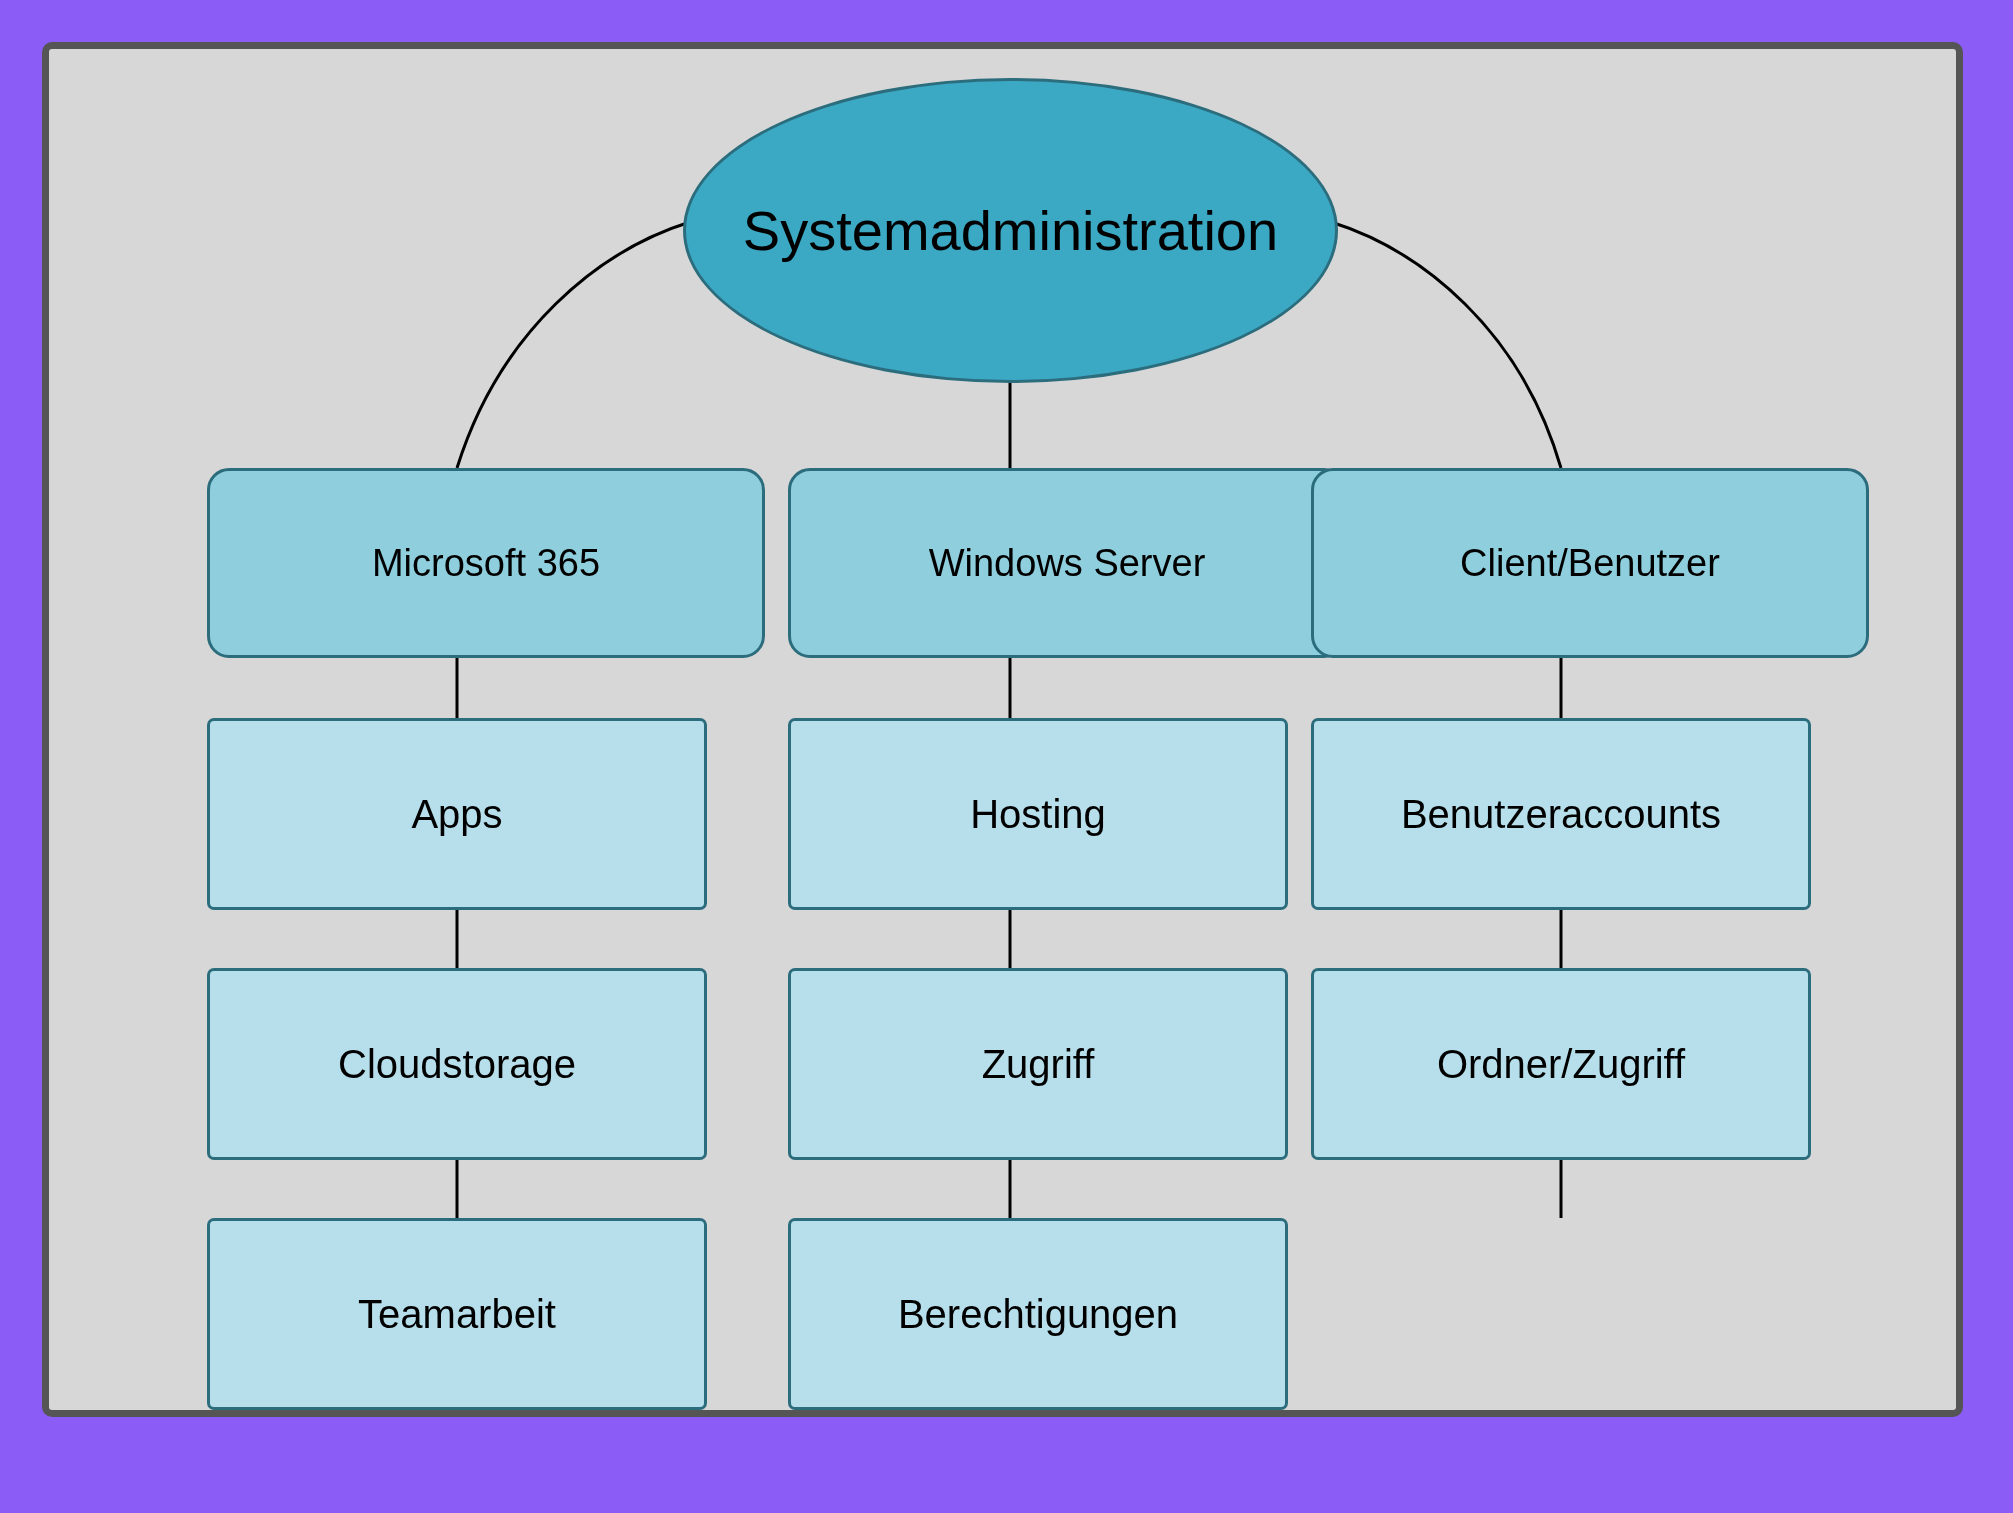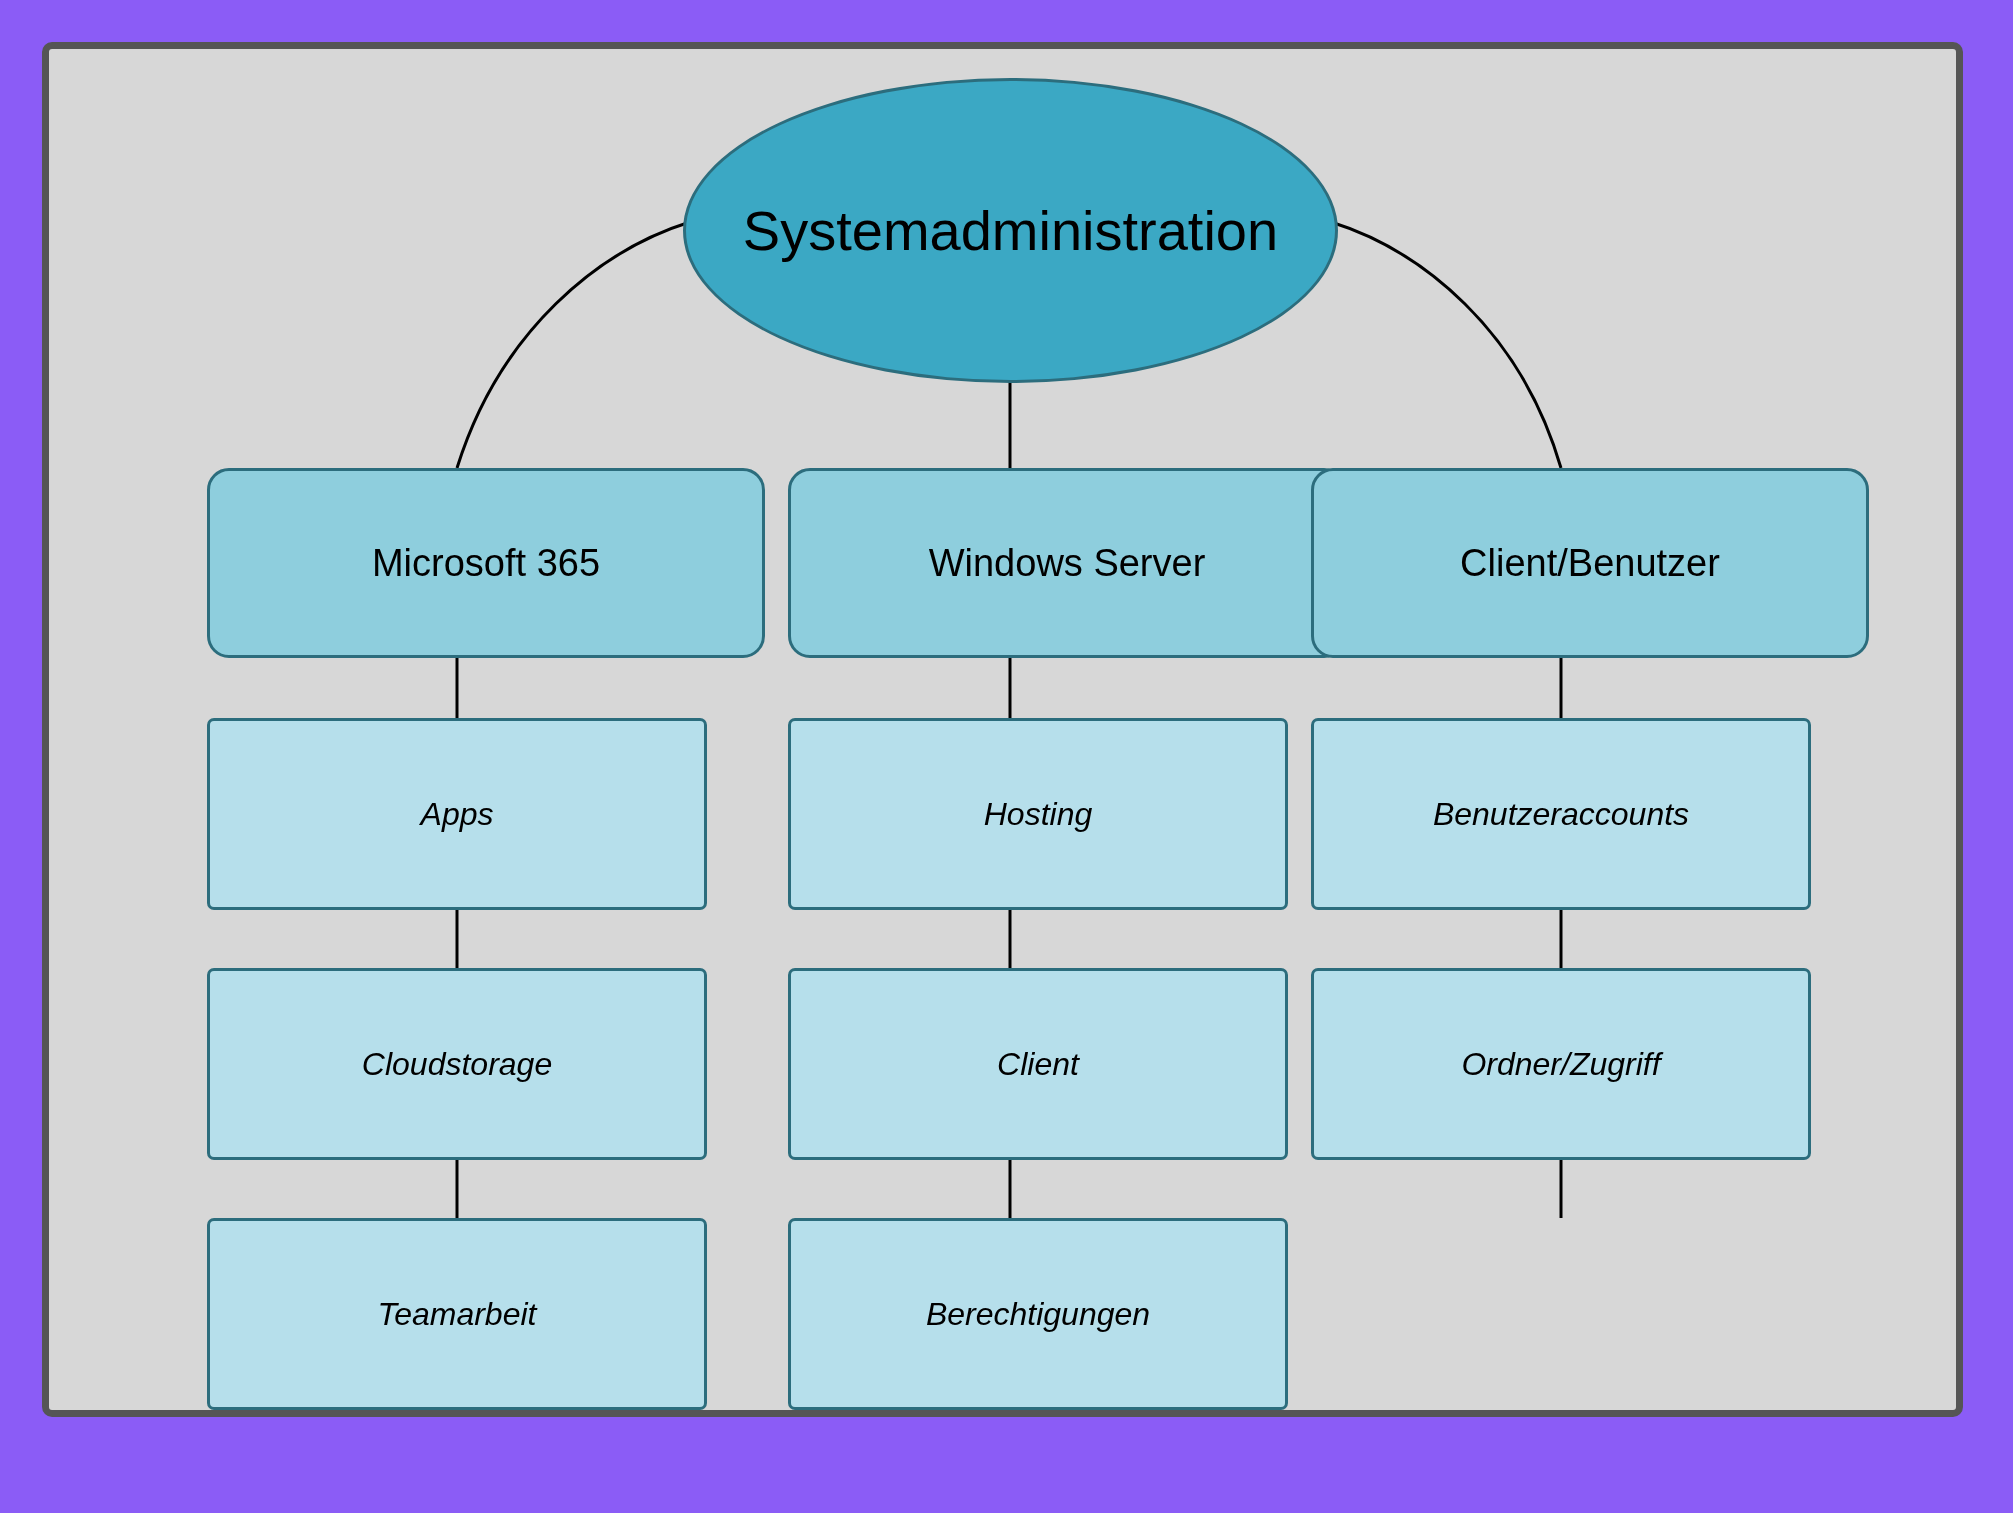--- a/index.html
+++ b/index.html
@@ -94,25 +94,24 @@
     height: 192px;
     background: #b6dfeb;
     border: 3px solid #2c6d7d;
     border-radius: 7px;
     display: flex;
     align-items: center;
     justify-content: center;
     box-sizing: border-box;
   }
   .leaf-node .node-label {
-    font-size: 32px;
+    font-size: 40px;
     color: #000000;
     text-align: center;
     white-space: nowrap;
-    font-style: italic;
   }
 
   
   .col-0 { left: 207px; }
   .col-1 { left: 760px; margin-left: 28px; }
   .col-2 { left: 1311px; }
 
   
   .row-branch { top: 468px; }
   .row-leaf-0 { top: 718px; }
@@ -168,21 +167,21 @@
     <span class="node-label">Cloudstorage</span>
   </div>
   <div class="leaf-node col-1 row-leaf-0">
     <span class="node-label">Hosting</span>
   </div>
 
   <div class="leaf-node col-0 row-leaf-2">
     <span class="node-label">Teamarbeit</span>
   </div>
   <div class="leaf-node col-1 row-leaf-1">
-    <span class="node-label">Client</span>
+    <span class="node-label">Zugriff</span>
   </div>
   <div class="leaf-node col-1 row-leaf-2">
     <span class="node-label">Berechtigungen</span>
   </div>
 
   <div class="leaf-node col-2 row-leaf-0">
     <span class="node-label">Benutzeraccounts</span>
   </div>
   <div class="leaf-node col-2 row-leaf-1">
     <span class="node-label">Ordner/Zugriff</span>

